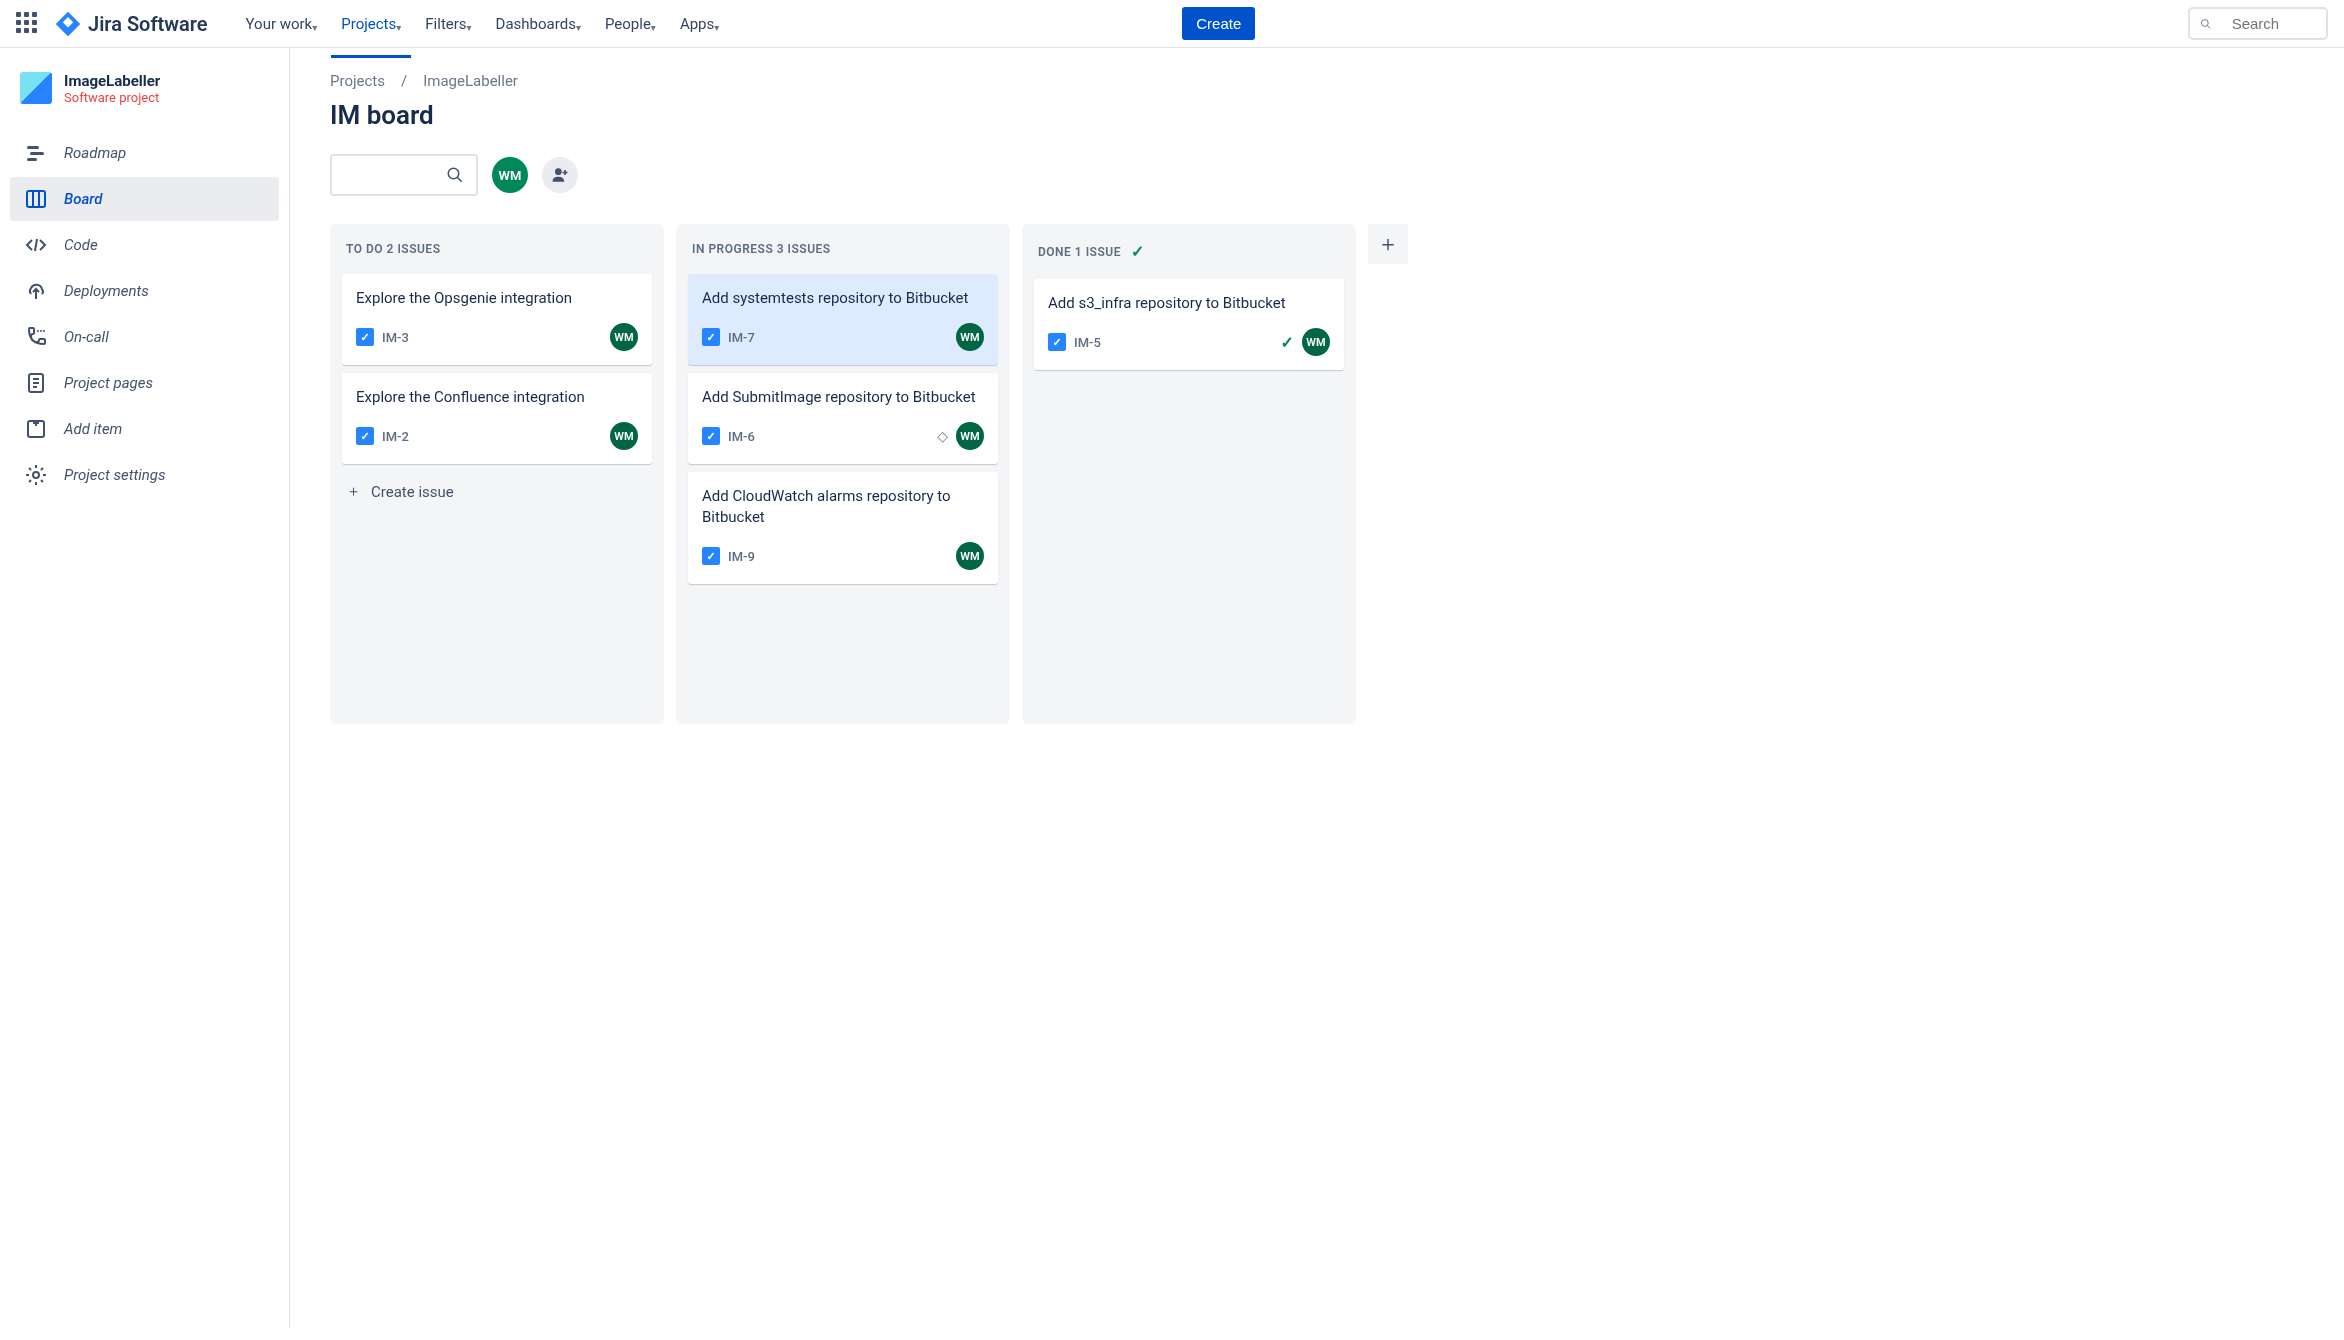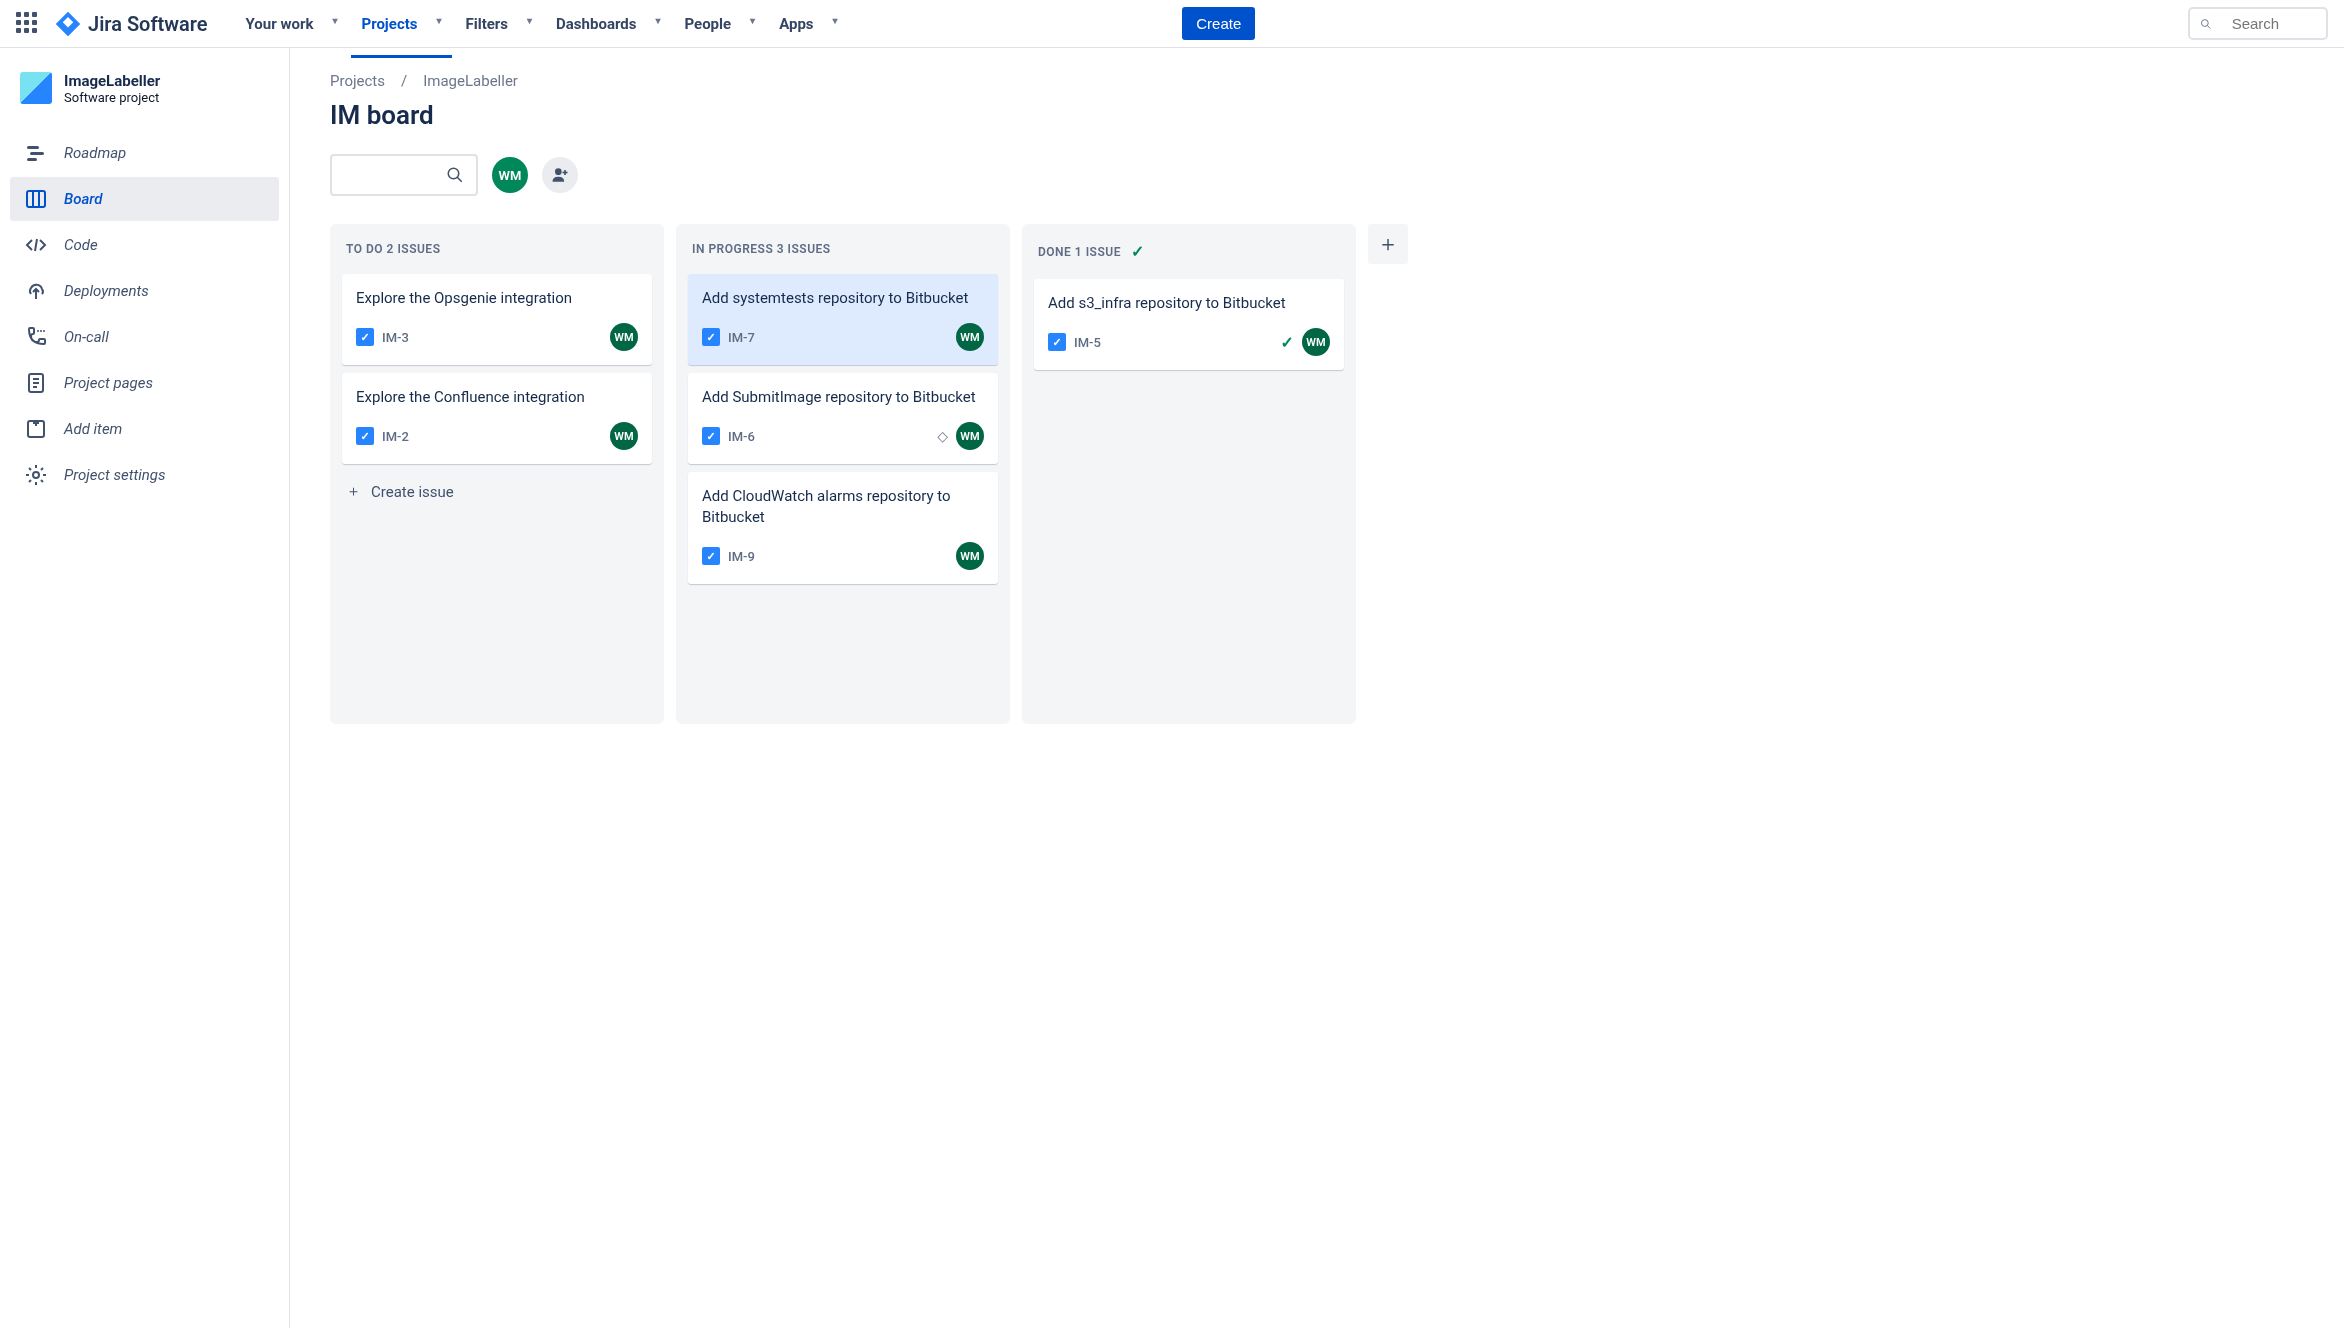--- a/index.html
+++ b/index.html
@@ -6,36 +6,36 @@
 body { font-family: -apple-system, BlinkMacSystemFont, "Segoe UI", Roboto, sans-serif; background: #fff; color: #172B4D; }
 
 
 .topnav { display: flex; align-items: center; height: 48px; border-bottom: 1px solid #DFE1E6; padding: 0 16px; }
 .app-switcher { width: 24px; height: 24px; display: grid; grid-template-columns: repeat(3,5px); grid-template-rows: repeat(3,5px); gap: 3px; margin-right: 14px; cursor: pointer; }
 .app-switcher span { background: #42526E; border-radius: 1px; }
 .logo { display: flex; align-items: center; gap: 6px; margin-right: 28px; }
 .logo-icon { width: 28px; height: 28px; }
 .logo-text { font-size: 20px; font-weight: 600; color: #253858; }
 .nav-items { display: flex; align-items: center; gap: 4px; flex: 1; }
-.nav-item { display: flex; align-items: flex-start; gap: 19px; padding: 8px 10px; border-radius: 3px; cursor: pointer; color: #344563; font-size: 15px; font-weight: 700; }
+.nav-item { display: flex; align-items: flex-end; gap: 0; padding: 8px 10px; border-radius: 3px; cursor: pointer; color: #344563; font-size: 15px; font-weight: 400; }
 .nav-item.active { color: #0052CC; position: relative; }
 .nav-item.active::after { content:""; position:absolute; left:0; right:0; bottom:-17px; height:3px; background:#0052CC; }
 .chevron { font-size: 10px; color: #6B778C; }
 .create-btn { background: #0052CC; color: #fff; border: none; padding: 8px 14px; border-radius: 3px; font-size: 15px; font-weight: 500; cursor: pointer; margin-left: 14px; }
 .spacer { flex: 1; }
 .search-box { display: flex; align-items: flex-end; border: 2px solid #DFE1E6; border-radius: 5px; padding: 6px 10px; width: 140px; gap: 20px; }
 .search-box input { border: none; outline: none; font-size: 15px; width: 100%; color: #6B778C; }
 
 
 .layout { display: flex; height: calc(100vh - 60px); }
 .sidebar { width: 290px; border-right: 1px solid #DFE1E6; padding: 24px 10px; }
 .project-header { display: flex; gap: 12px; padding: 0 10px 18px; }
 .project-avatar { width: 32px; height: 32px; border-radius: 3px; background: linear-gradient(135deg,#79E2F2 50%,#2684FF 50%); flex-shrink:0; }
 .project-name { font-weight: 700; font-size: 15px; color: #172B4D; }
-.project-type { font-size: 13px; color: #0f172a; }
+.project-type { font-size: 13px; color: #ef4444; }
 .side-items { display: flex; flex-direction: column; gap: 2px; margin-top: 8px; font-style: italic; }
 .side-item { display: flex; align-items: center; gap: 16px; padding: 10px 14px; border-radius: 3px; cursor: pointer; font-size: 15px; color: #42526E; }
 .side-item.active { background: #EBECF0; color: #0052CC; font-weight: 500; }
 .side-icon { width: 24px; height: 24px; display:flex; align-items:center; justify-content:center; flex-shrink:0; }
 
 
 .main { flex: 1; padding: 24px 40px; overflow: auto; }
 .breadcrumb { display: flex; align-items: center; gap: 16px; color: #6B778C; font-size: 15px; margin-bottom: 10px; }
 .breadcrumb span { cursor: pointer; }
 .page-title { font-size: 26px; font-weight: 600; color: #172B4D; margin-bottom: 24px; }

